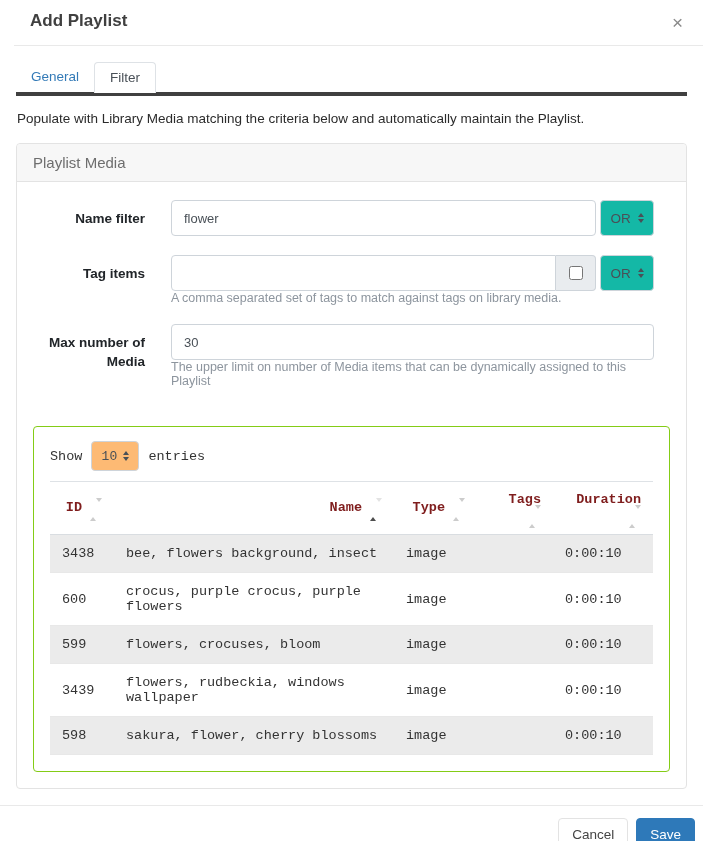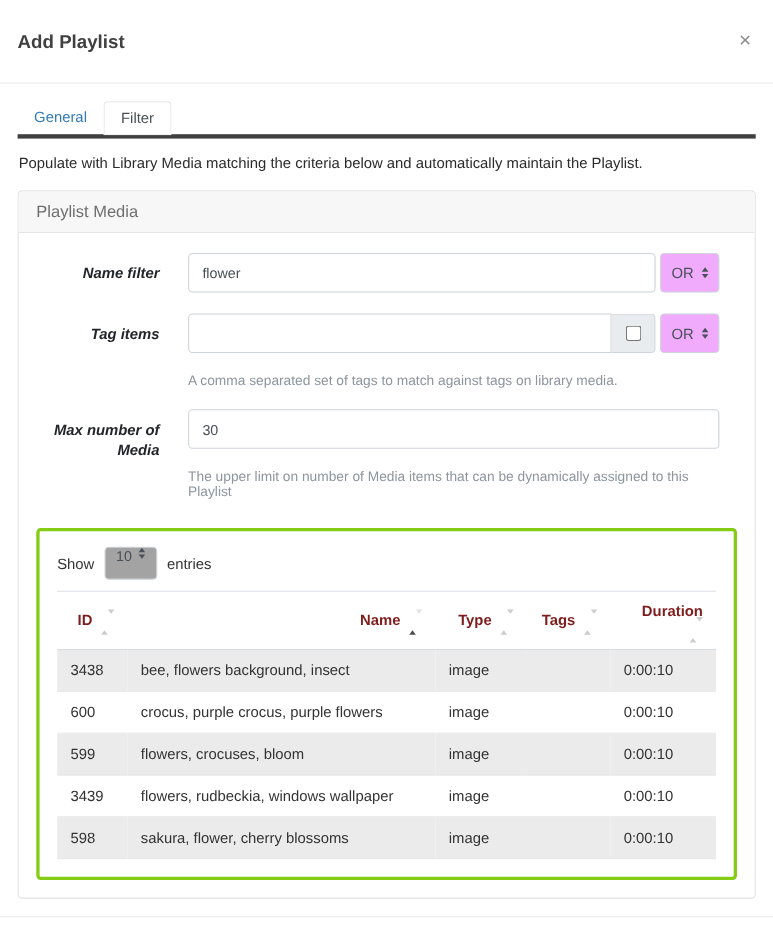--- a/index.html
+++ b/index.html
@@ -9,22 +9,22 @@
     background:#fff;
     font-family:"Liberation Sans", sans-serif;
     font-size:13.5px;
     color:#212529;
     overflow:hidden;
   }
   .modal { display:flex; flex-direction:column; height:841px; background:#fff; }
 
   
   .modal-header {
-    display:flex; justify-content:space-between; align-items:flex-end;
-    padding:26px 16px; border-bottom:1px solid #e9e9e9;
+    display:flex; justify-content:space-between; align-items:flex-start;
+    padding:11px 16px; border-bottom:1px solid #e9e9e9;margin-left:14px;
   }
   .modal-title { font-size:17px; font-weight:600; color:#404040; }
   .close-btn { font-size:19px; color:#8a8a8a; line-height:1; cursor:pointer; padding:2px 4px; }
 
   
   .modal-body { padding:16px; flex:1; }
 
   
   .nav-tabs { display:flex; border-bottom:4px solid #404040; }
   .tab { padding:7px 15px; margin-bottom:-1px; cursor:pointer; }
@@ -42,52 +42,52 @@
   .card-header {
     background:#f7f7f7; padding:10px 16px; border-bottom:1px solid #e3e3e3;
     color:#6e6e6e; font-size:15px; border-radius:4px 4px 0 0;
   }
   .card-body { padding:18px 16px 16px; }
 
   
   .form-row { display:flex; margin-bottom:19px; }
   .form-label {
     width:112px; text-align:right; font-weight:bold; color:#212529;
-    padding-top:10px; line-height:1.4; flex-shrink:0;font-style:italic;
+    padding-top:10px; line-height:1.4; flex-shrink:0;
   }
   .form-field { flex:1; margin-left:26px; margin-right:16px; }
   .input-row { display:flex; align-items:stretch; }
   .text-input {
     flex:1; height:36px; border:1px solid #ced4da; border-radius:4px;
     padding:0 12px; font-size:13px; color:#495057; outline:none;
     font-family:"Liberation Sans", sans-serif; background:#fff; min-width:0;
   }
   .text-input.with-addon { border-radius:4px 0 0 4px; }
   .addon {
     width:40px; background:#e9ecef; border:1px solid #ced4da; border-left:none;
     border-radius:0 4px 4px 0; display:flex; align-items:center; justify-content:center;
   }
   .addon input[type=checkbox] { width:14px; height:14px; accent-color:#fff; }
   .op-select {
     width:54px; margin-left:4px; border:1px solid #ced4da; border-radius:4px;
     display:flex; align-items:center; justify-content:center; gap:7px;
-    color:#495057; background:#f0abfc; cursor:pointer; flex-shrink:0;
+    color:#495057; background:#14b8a6; cursor:pointer; flex-shrink:0;
   }
   .caret { display:inline-flex; flex-direction:column; align-items:center; }
   .tri-up { width:0; height:0; border-left:3.5px solid transparent; border-right:3.5px solid transparent; border-bottom:4.5px solid #495057; }
   .tri-down { width:0; height:0; border-left:3.5px solid transparent; border-right:3.5px solid transparent; border-top:4.5px solid #495057; margin-top:2px; }
-  .help-text { margin-top:18px; font-size:12.5px; color:#8d959e; }
-
-  
-  .table-card { border:3px solid #84cc16; border-radius:4px; padding:14px 16px 16px; margin-top:26px; margin-right:0; }
+  .help-text { margin-top:0; font-size:12.5px; color:#8d959e; }
+
+  
+  .table-card { border:1px solid #84cc16; border-radius:4px; padding:14px 16px 16px; margin-top:38px; margin-right:0;font-family:Liberation Mono, monospace; }
   .length-row { display:flex; align-items:center; gap:9px; color:#333; margin-bottom:10px; }
   .length-select {
     width:48px; height:30px; border:1px solid #ced4da; border-radius:4px;
-    display:flex; justify-content:center; gap:6px;
-    font-size:13px; color:#495057; background:#a3a3a3; cursor:pointer;
+    display:flex; align-items:center; justify-content:center; gap:6px;
+    font-size:13px; color:#495057; background:#fdba74; cursor:pointer;
   }
 
   table { width:100%; border-collapse:collapse; }
   thead th {
     text-align:right; font-weight:bold; color:#7f1d1d;
     padding:10px 12px; border-top:1px solid #dee2e6; border-bottom:1px solid #d9dde1;
     cursor:pointer; white-space:nowrap;
   }
   th.col-id { width:64px; } th.col-name { width:280px; }
   th.col-type { width:83px; } th.col-tags { width:76px; }

